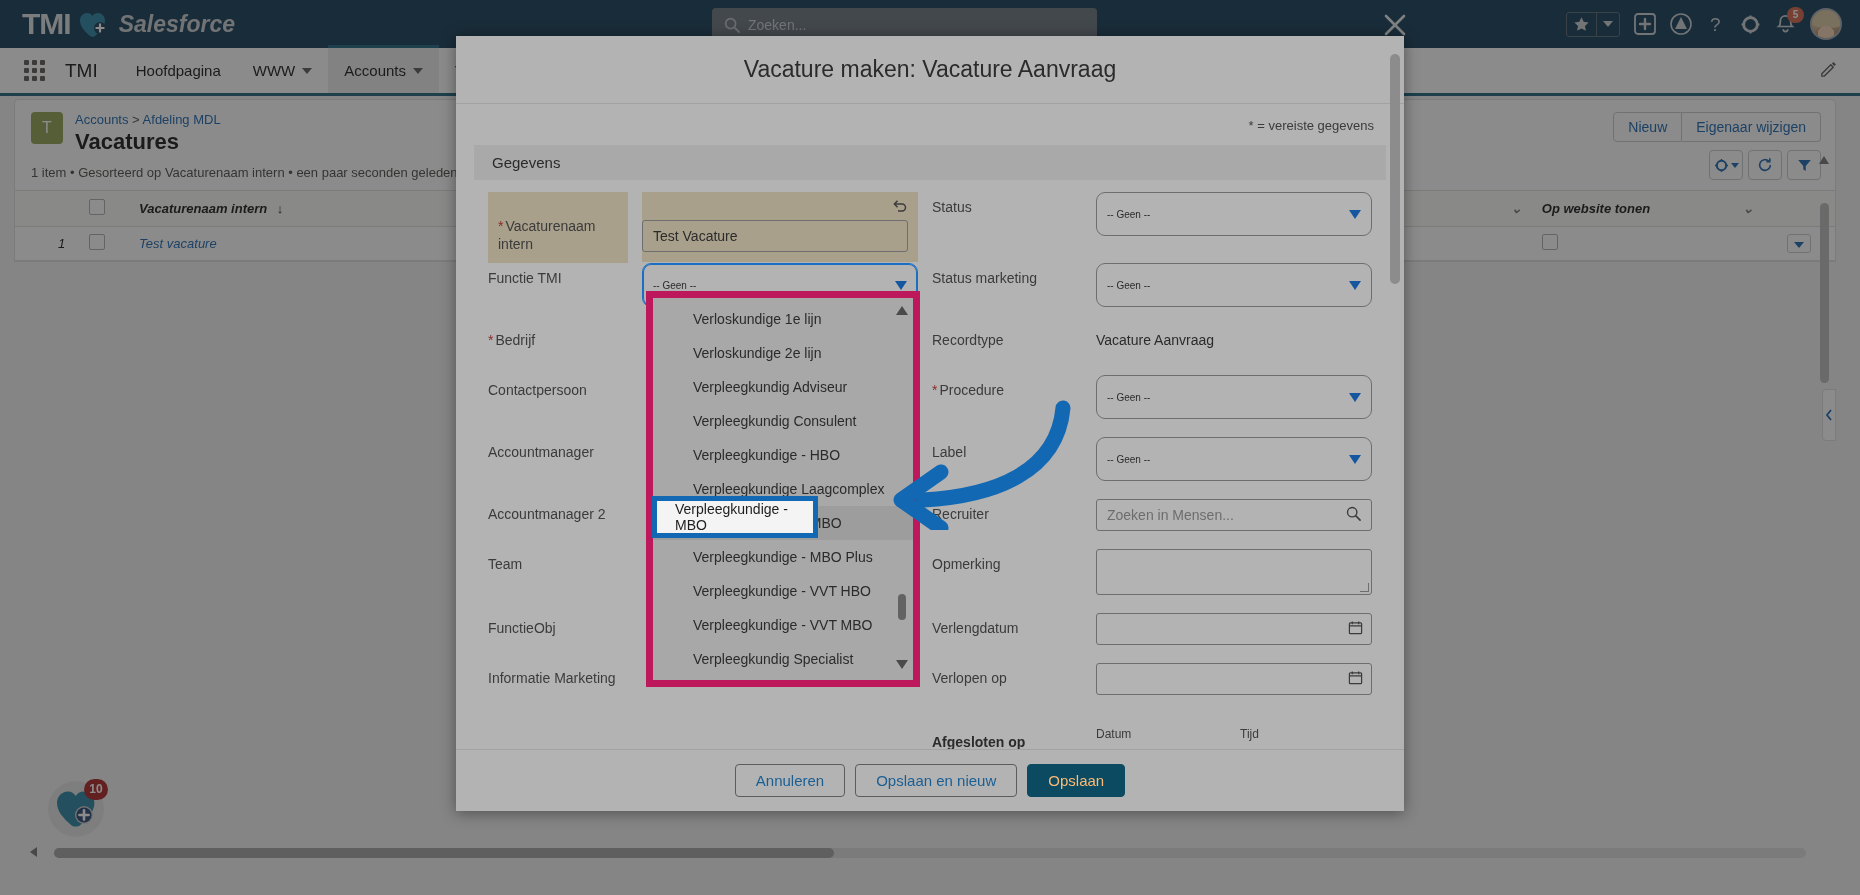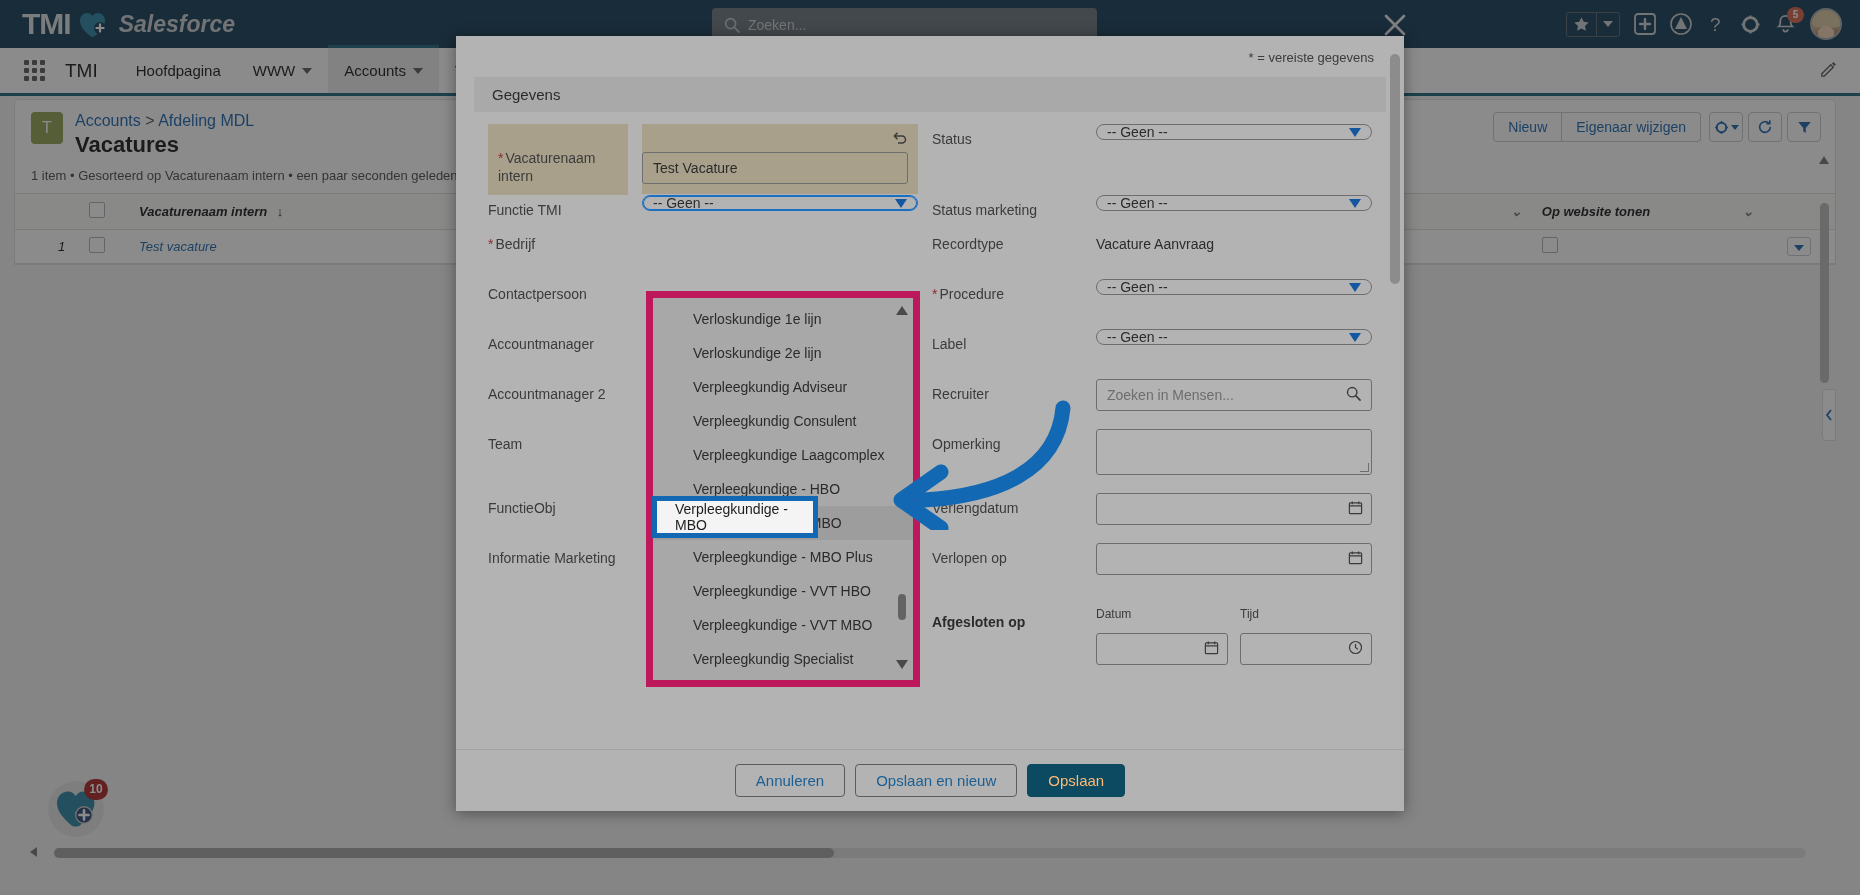--- a/index.html
+++ b/index.html
@@ -83,25 +83,25 @@
   .page { position: absolute; top: 99px; left: 14px; right: 24px; bottom: 30px; }
   .pagehead {
     background: #fff; border: 1px solid #dddbda; border-radius: 4px 4px 0 0;
     padding: 12px 16px 10px 16px; position: relative;
   }
   .crumbrow { display: flex; gap: 12px; align-items: flex-start; }
   .obj-icon {
     width: 32px; height: 32px; border-radius: 4px; background: #889b43;
     color: #fff; font-size: 16px; display:flex; align-items:center; justify-content:center; font-weight:400;
   }
-  .crumbs { font-size: 16px; color: #0b5cab; }
+  .crumbs { font-size: 13px; color: #0b5cab; }
   .crumbs .sep { color: #3e3e3c; }
   .ptitle { font-size: 22px; font-weight: bold; color: #080707; margin-top: 2px; }
   .psub { font-size: 13px; color: #3e3e3c; margin-top: 10px; }
-  .head-actions { position: absolute; right: 14px; top: 12px; display:flex; flex-direction: row; align-items: flex-end; gap: 8px; }
+  .head-actions { position: absolute; right: 14px; top: 12px; display:flex; flex-direction: column; align-items: flex-end; gap: 8px; }
   .btn-group { display: flex; }
   .btn {
     border: 1px solid #c3c6c9; background: #fff; color: #0b5cab;
     font-size: 14px; padding: 6px 14px; cursor: pointer; font-family: inherit;
   }
   .btn-group .btn:first-child { border-radius: 4px 0 0 4px; }
   .btn-group .btn:last-child { border-radius: 0 4px 4px 0; border-left: none; }
   .icon-btns { display: flex; gap: 5px; }
   .ibtn {
     width: 34px; height: 30px; border: 1px solid #c3c6c9; border-radius: 4px; background: #fff;
@@ -178,23 +178,23 @@
   }
   .flabel.bold { font-weight: bold; color:#2b2b2b; }
   .req { color: #8b2a2a; margin-right: 2px; }
   .fcell { padding-bottom: 18px; }
   .finput {
     width: 100%; height: 32px; border: 1px solid #6e6e6e; background: transparent;
     border-radius: 3px; font-size: 14px; color: #2b2b2b; padding: 0 10px;
     font-family: inherit; display:flex; align-items:center;
   }
   .fselect {
-    width: 100%; height: 16px; border: 1px solid #6e6e6e; border-radius: 14px;
+    width: 100%; height: 44px; border: 1px solid #6e6e6e; border-radius: 9px;
     display: flex; align-items: center; justify-content: space-between; padding: 0 10px;
-    font-size: 14px; color: #2b2b2b; cursor: pointer; background: transparent;
+    font-size: 10px; color: #2b2b2b; cursor: pointer; background: transparent;
   }
   .fselect.focused { border: 1px solid #1a6fc4; box-shadow: 0 0 0 1px #1a6fc4 inset; }
   .sel-caret { width:0;height:0;border-left:6px solid transparent;border-right:6px solid transparent;border-top:9px solid #1456a0; }
   .ftextarea { width: 100%; height: 46px; border: 1px solid #6e6e6e; border-radius: 3px; position: relative; }
   .ftextarea::after {
     content:""; position:absolute; right:2px; bottom:2px; width:8px; height:8px;
     border-right:1px solid #6e6e6e; border-bottom:1px solid #6e6e6e;
   }
   .fdate { width: 100%; height: 32px; border: 1px solid #6e6e6e; border-radius: 3px;
            display:flex; align-items:center; justify-content:flex-end; padding: 0 8px; }
@@ -517,20 +517,23 @@
           </svg>
           <span class="chat-badge">10</span>
         </div>
       </div>
     </div>
   </div>
 
   <div class="dim"></div>
 
   <div class="modal">
+    <div class="modal-head">
+      <div class="modal-title">Vacature maken: Vacature Aanvraag</div>
+    </div>
 
     <div class="modal-body">
       <div class="req-note">* = vereiste gegevens</div>
       <div class="section-head">Gegevens</div>
 
       <div class="form-grid">
 
         <div class="flabel tanbg" style="padding:26px 0 10px 10px;">
           <span class="req">*</span><span>Vacaturenaam intern</span>
         </div>
@@ -704,22 +707,22 @@
 
     <div class="modal-vscroll" style="right:4px;top:18px;"></div>
   </div>
 
   <div class="dropdown">
     <div class="dd-list">
       <div class="dd-item">Verloskundige 1e lijn</div>
       <div class="dd-item">Verloskundige 2e lijn</div>
       <div class="dd-item">Verpleegkundig Adviseur</div>
       <div class="dd-item">Verpleegkundig Consulent</div>
+      <div class="dd-item">Verpleegkundige - HBO</div>
       <div class="dd-item">Verpleegkundige Laagcomplex</div>
-      <div class="dd-item">Verpleegkundige - HBO</div>
       <div class="dd-item hovered">Verpleegkundige - MBO</div>
       <div class="dd-item">Verpleegkundige - MBO Plus</div>
       <div class="dd-item">Verpleegkundige - VVT HBO</div>
       <div class="dd-item">Verpleegkundige - VVT MBO</div>
       <div class="dd-item">Verpleegkundig Specialist</div>
     </div>
     <div class="dd-scroll">
       <div class="up">
         <svg width="14" height="11" viewBox="0 0 14 11">
             <path d="M7 1l6 9H1z" fill="#4a4a4a"></path>

